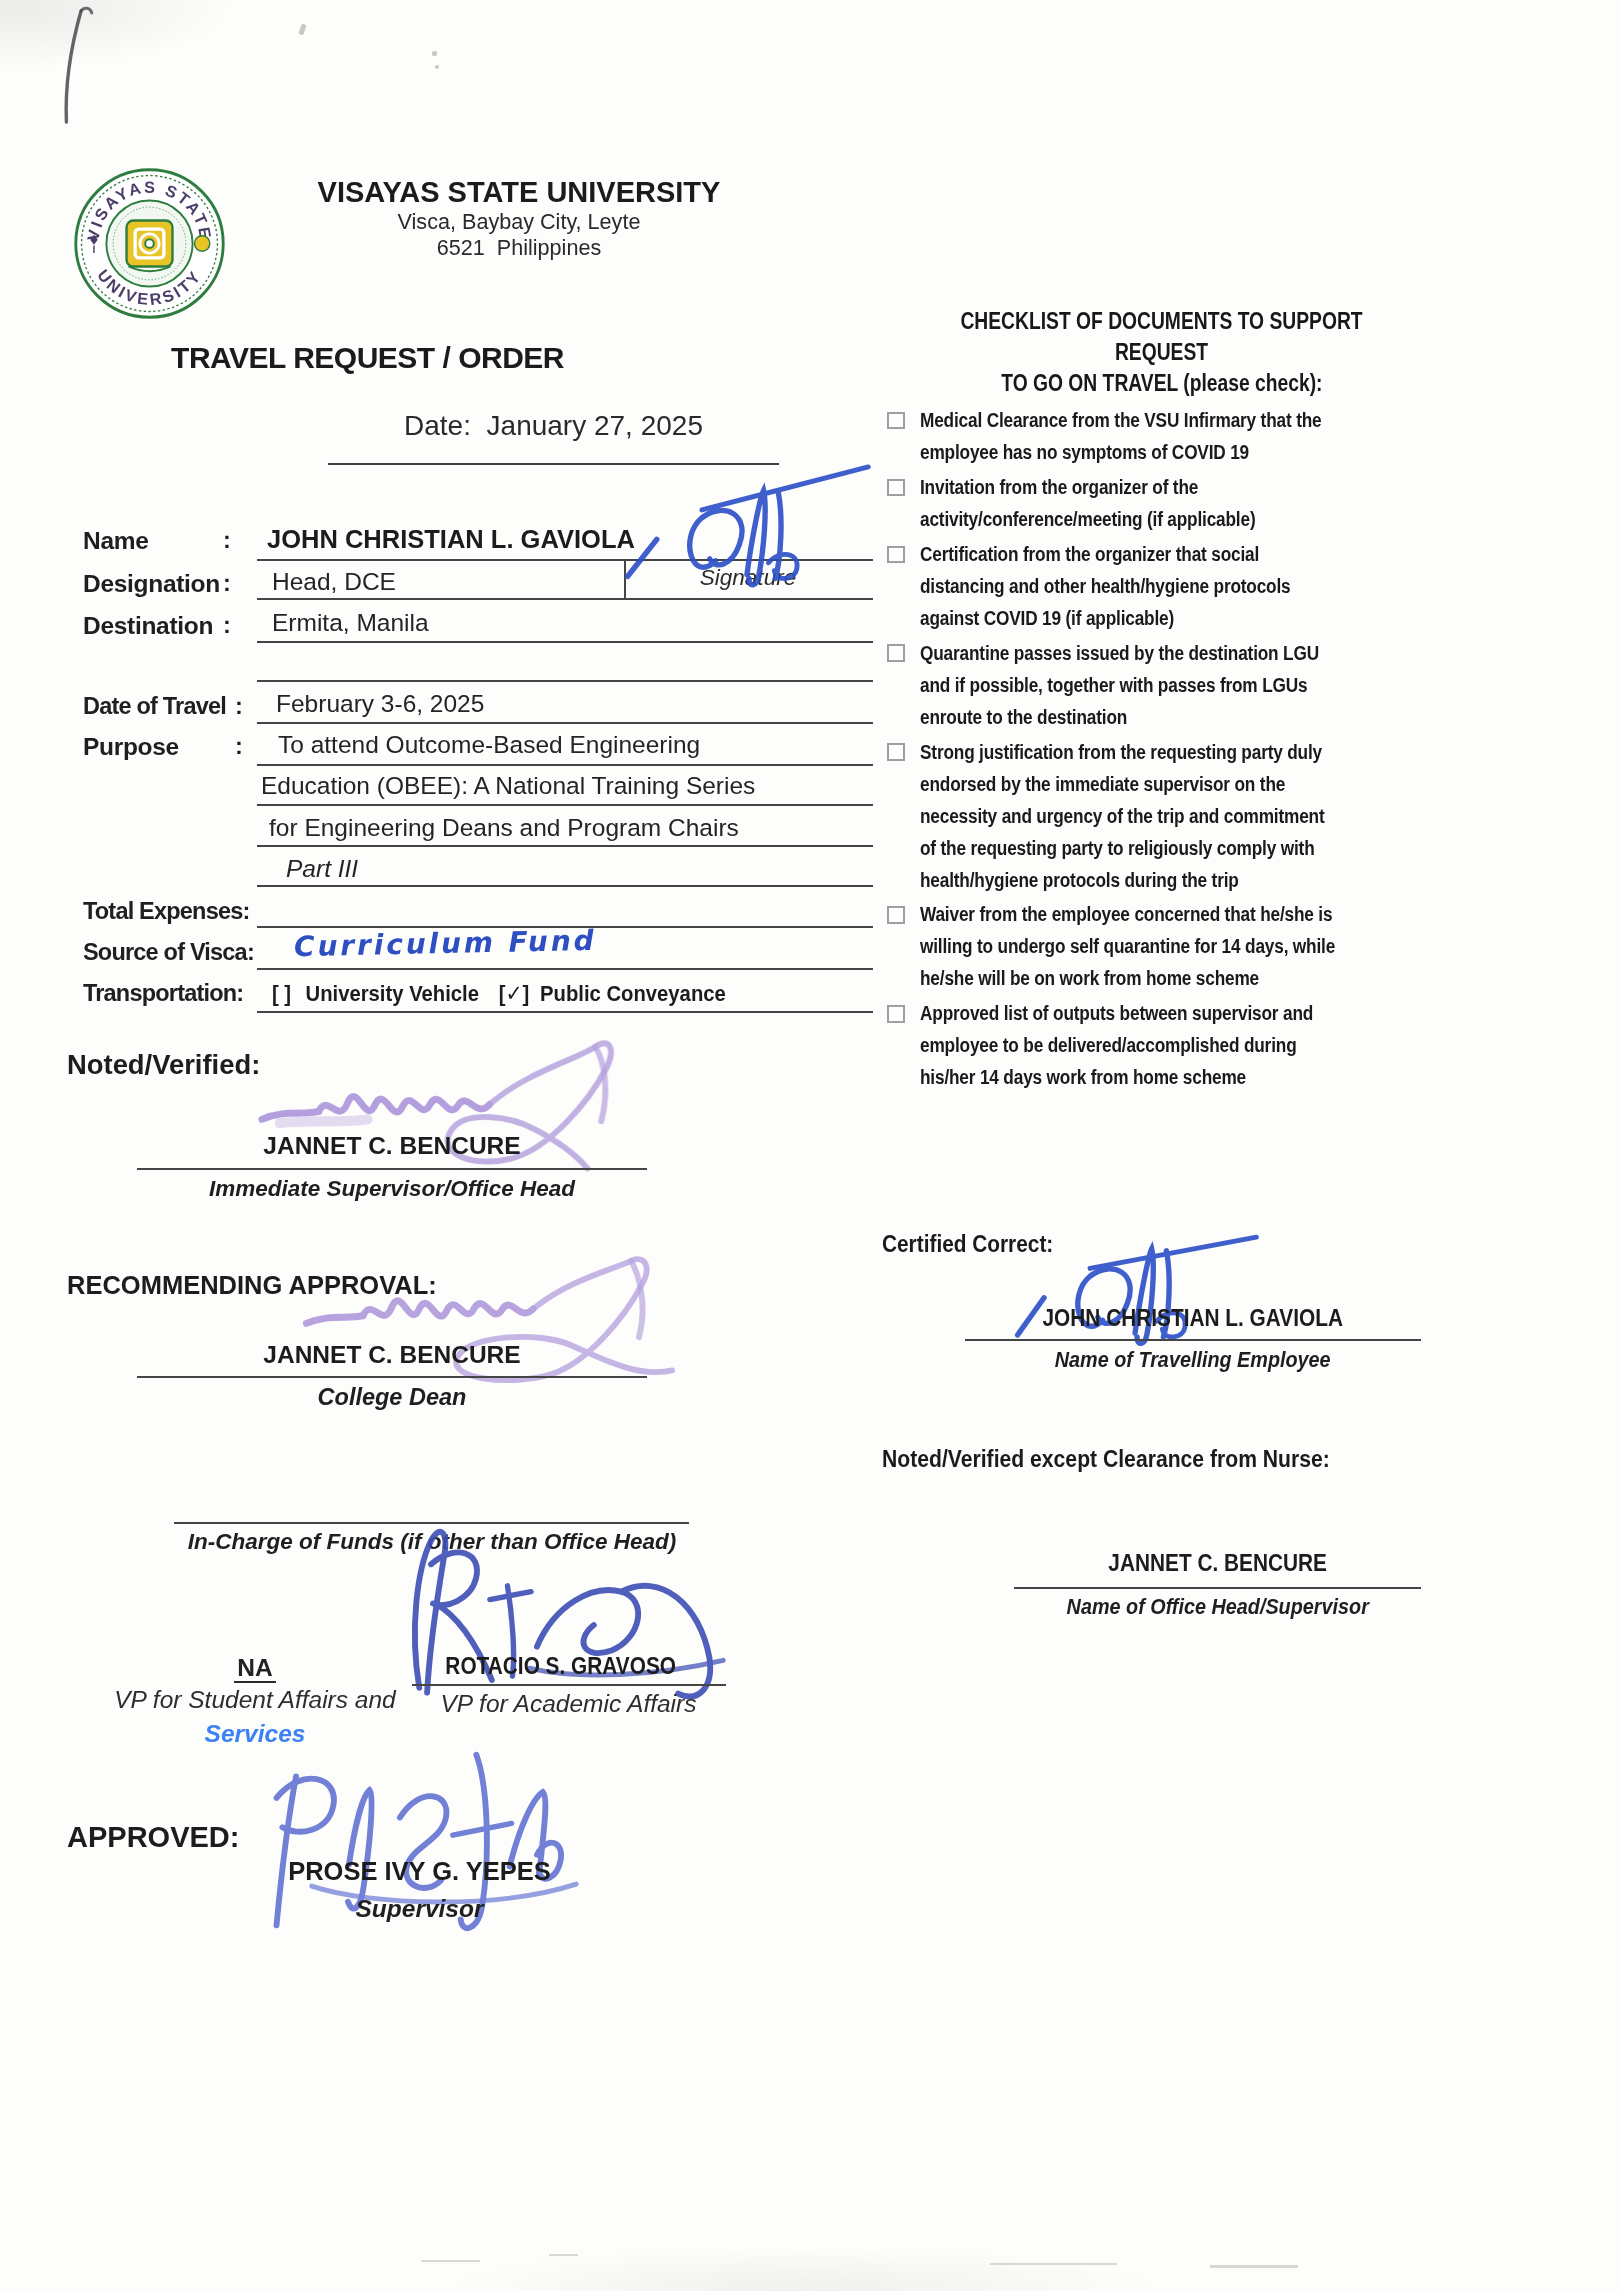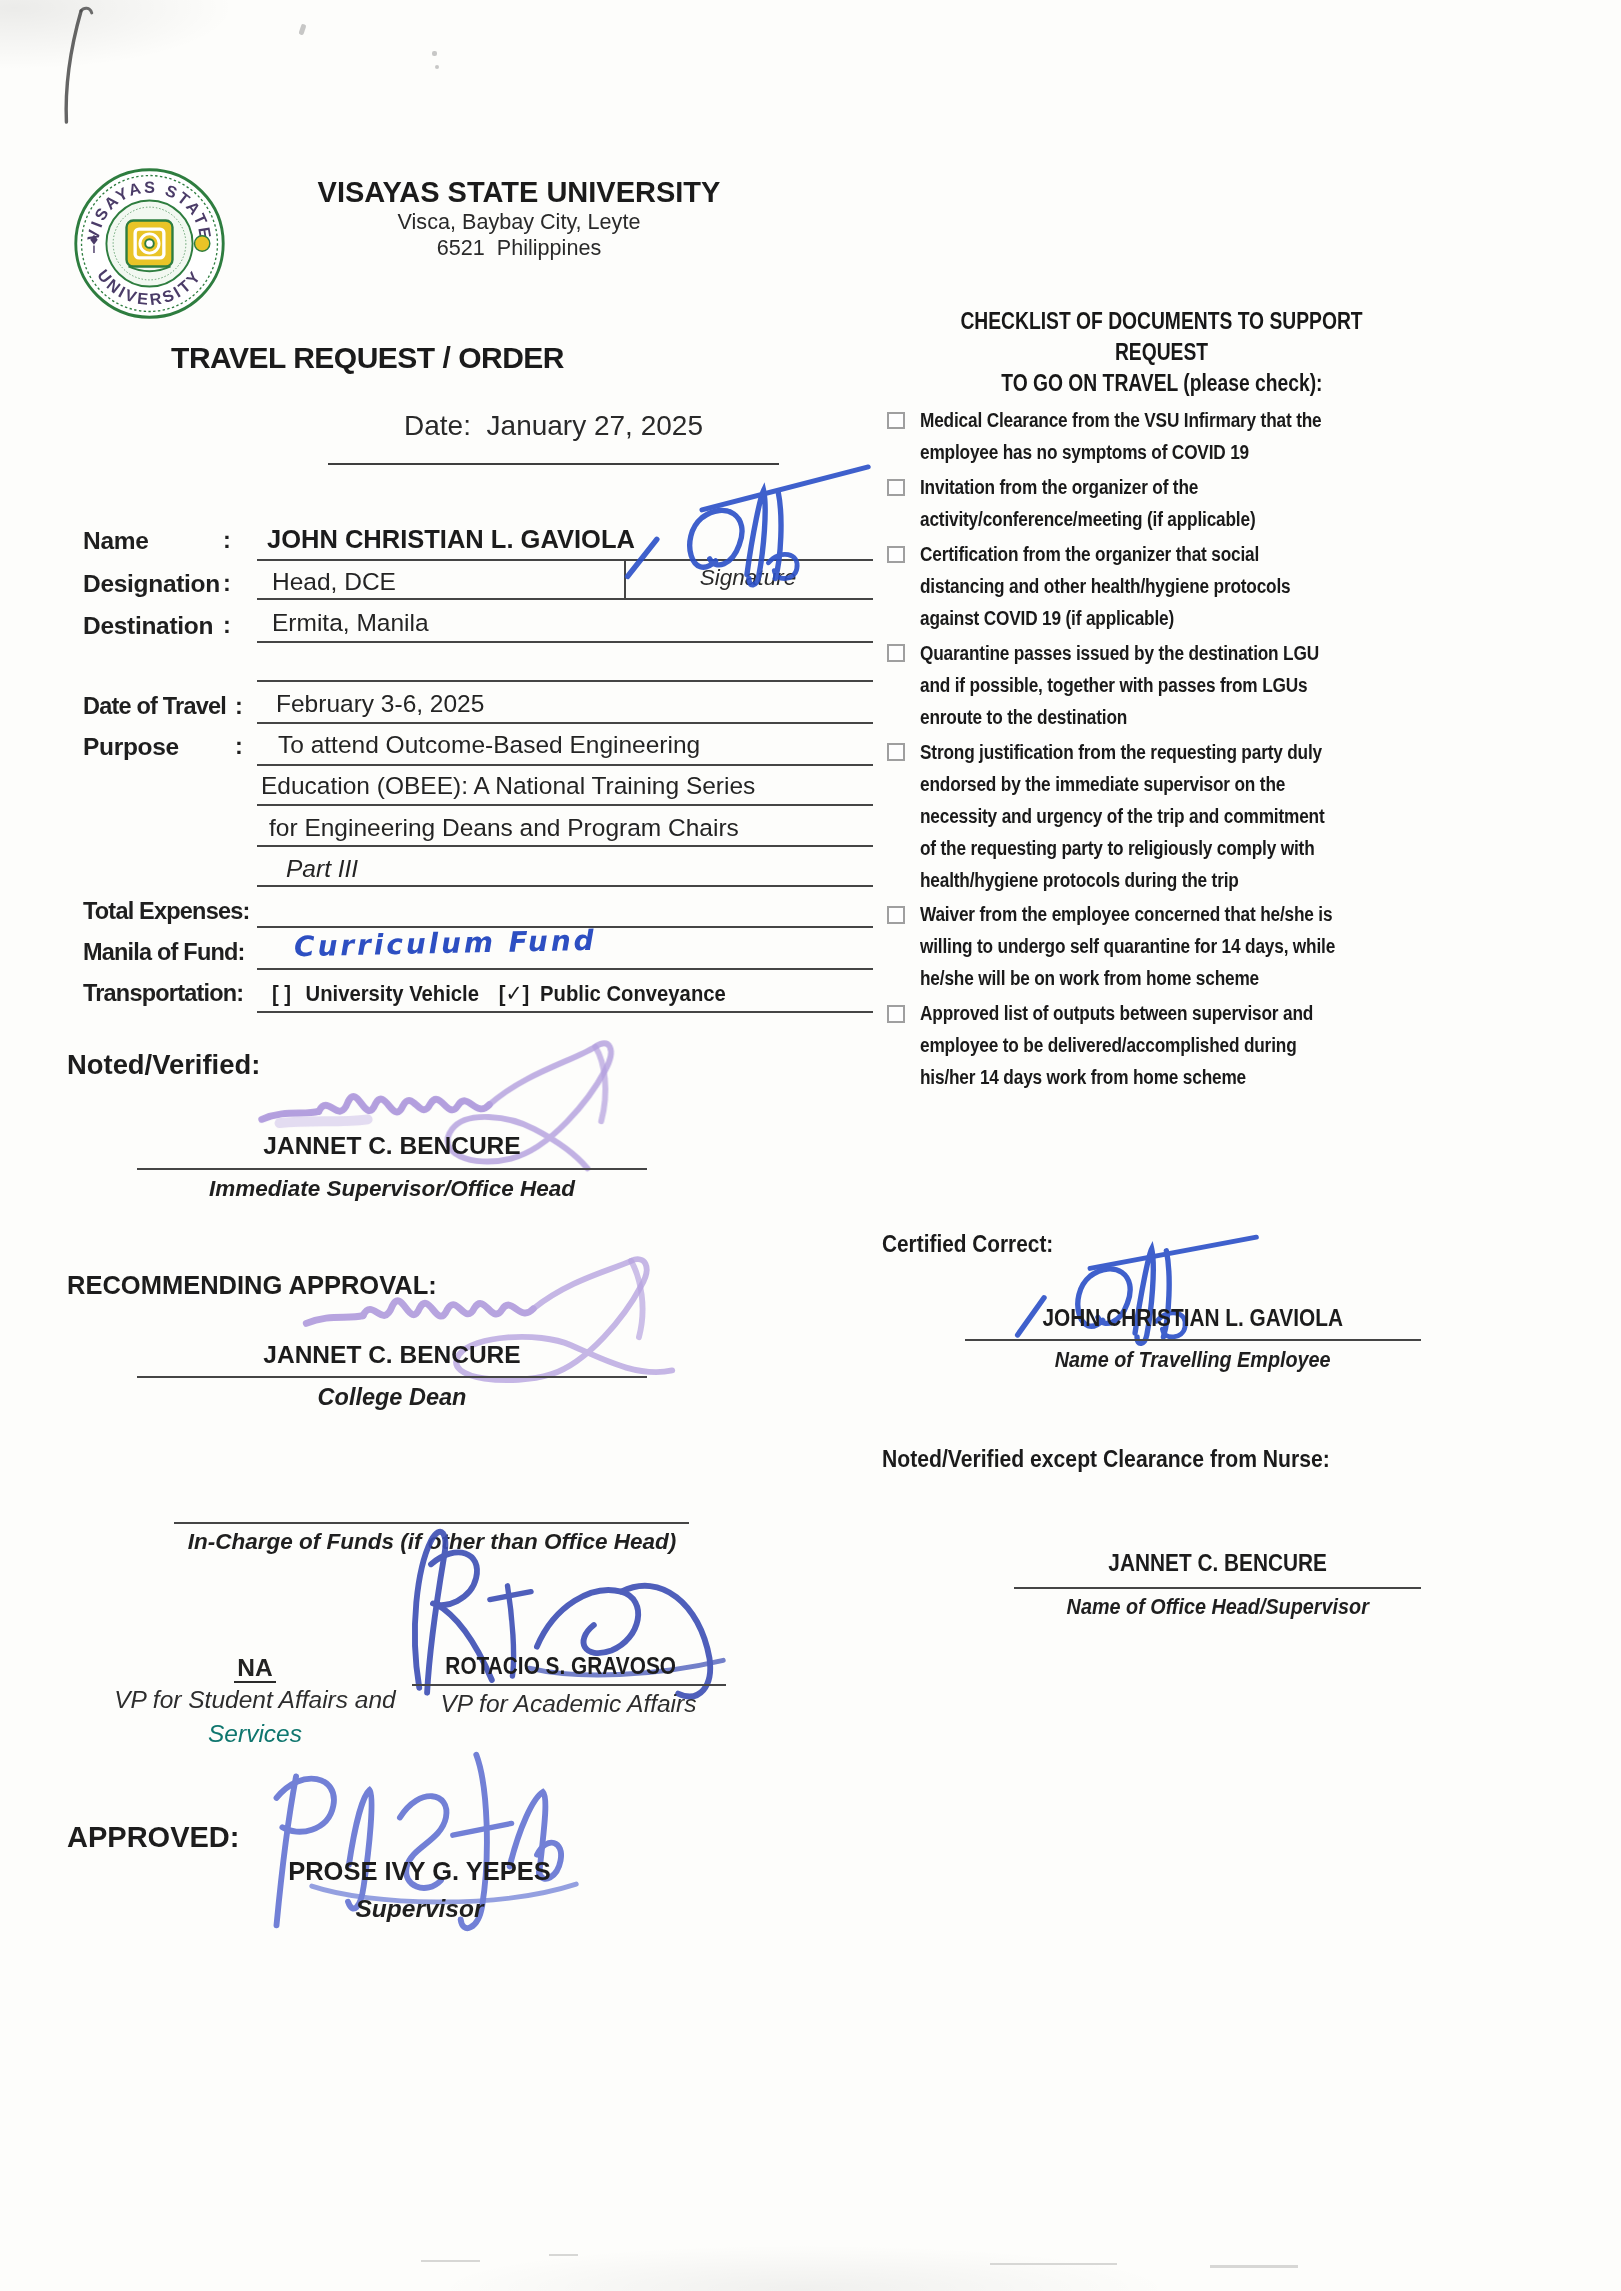--- a/index.html
+++ b/index.html
@@ -129,21 +129,21 @@
 <div class="abs val" style="left:261px;top:772px;">Education (OBEE): A National Training Series</div>
 <div class="uline" style="left:257px;top:804px;width:616px;"></div>
 <div class="abs val" style="left:269px;top:814px;">for Engineering Deans and Program Chairs</div>
 <div class="uline" style="left:257px;top:845px;width:616px;"></div>
 <div class="abs val" style="left:286px;top:855px;font-style:italic;">Part III</div>
 <div class="uline" style="left:257px;top:885px;width:616px;"></div>
 
 <div class="abs lbl" style="left:83px;top:898px;letter-spacing:-0.8px;">Total Expenses:</div>
 <div class="uline" style="left:257px;top:926px;width:616px;"></div>
 
-<div class="abs lbl" style="left:83px;top:939px;letter-spacing:-0.8px;">Manila of Fund:</div>
+<div class="abs lbl" style="left:83px;top:939px;letter-spacing:-0.8px;">Source of Visca:</div>
 <div class="abs hand" style="left:294px;top:927px;">Curriculum Fund</div>
 <div class="uline" style="left:257px;top:968px;width:616px;"></div>
 
 <div class="abs lbl" style="left:83px;top:980px;letter-spacing:-0.8px;">Transportation:</div>
 <div class="abs" style="left:272px;top:980px;white-space:nowrap;">
   <span class="cond90l valb" style="font-size:22.5px;">
     <span>[ ]</span>
     <span style="margin-left:9.8px;">University Vehicle</span>
     <span style="margin-left:15.7px;">[✓]</span>
     <span style="margin-left:5.9px;">Public Conveyance</span>
@@ -178,21 +178,21 @@
 <div class="uline" style="left:137px;top:1376px;width:510px;border-top-width:2px;"></div>
 <div class="abs ctr sig-title" style="left:137px;top:1384px;width:510px;font-size:23.5px;">College Dean</div>
 
 <div class="uline" style="left:174px;top:1522px;width:515px;border-top-width:2px;"></div>
 <div class="abs ctr sig-title" style="left:165px;top:1529px;width:534px;">In-Charge of Funds (if other than Office Head)</div>
 
 <div class="abs ctr" style="left:147px;top:1654px;width:216px;">
   <span class="b" style="font-size:24.5px;border-bottom:2.9px solid #2a2a2a;padding:0 2.9px;">NA</span>
 </div>
 <div class="abs ctr i" style="left:98px;top:1686px;width:314px;font-size:24.5px;color:#2d2d2d;">VP for Student Affairs and</div>
-<div class="abs ctr i" style="left:98px;top:1720px;width:314px;font-size:24.5px;color:#0f766e;">Services</div>
+<div class="abs ctr i" style="left:98px;top:1720px;width:314px;font-size:24.5px;color:#3b82f6;font-weight:bold;">Services</div>
 
 <svg class="abs" style="left:382px;top:1521px;" width="353" height="211" viewBox="0 0 360 215">
   <g fill="none" stroke="#3d4fb5" stroke-linecap="round" opacity=".9">
     <path d="M38,170 C28,110 36,48 50,20 C60,2 68,12 63,38 C56,80 48,138 46,175" stroke-width="6"></path>
     <path d="M50,44 C76,22 102,32 96,58 C91,80 64,90 52,84" stroke-width="6"></path>
     <path d="M54,84 C80,98 100,134 112,162" stroke-width="6"></path>
     <path d="M128,66 C133,98 136,136 133,158" stroke-width="5.5"></path>
     <path d="M110,80 L152,72" stroke-width="5.5"></path>
     <path d="M158,128 C176,86 214,64 244,72 C272,80 264,120 234,132 C206,142 196,122 216,106" stroke-width="6"></path>
     <path d="M244,72 C284,52 324,84 334,140 C338,168 324,186 302,176" stroke-width="6"></path>

